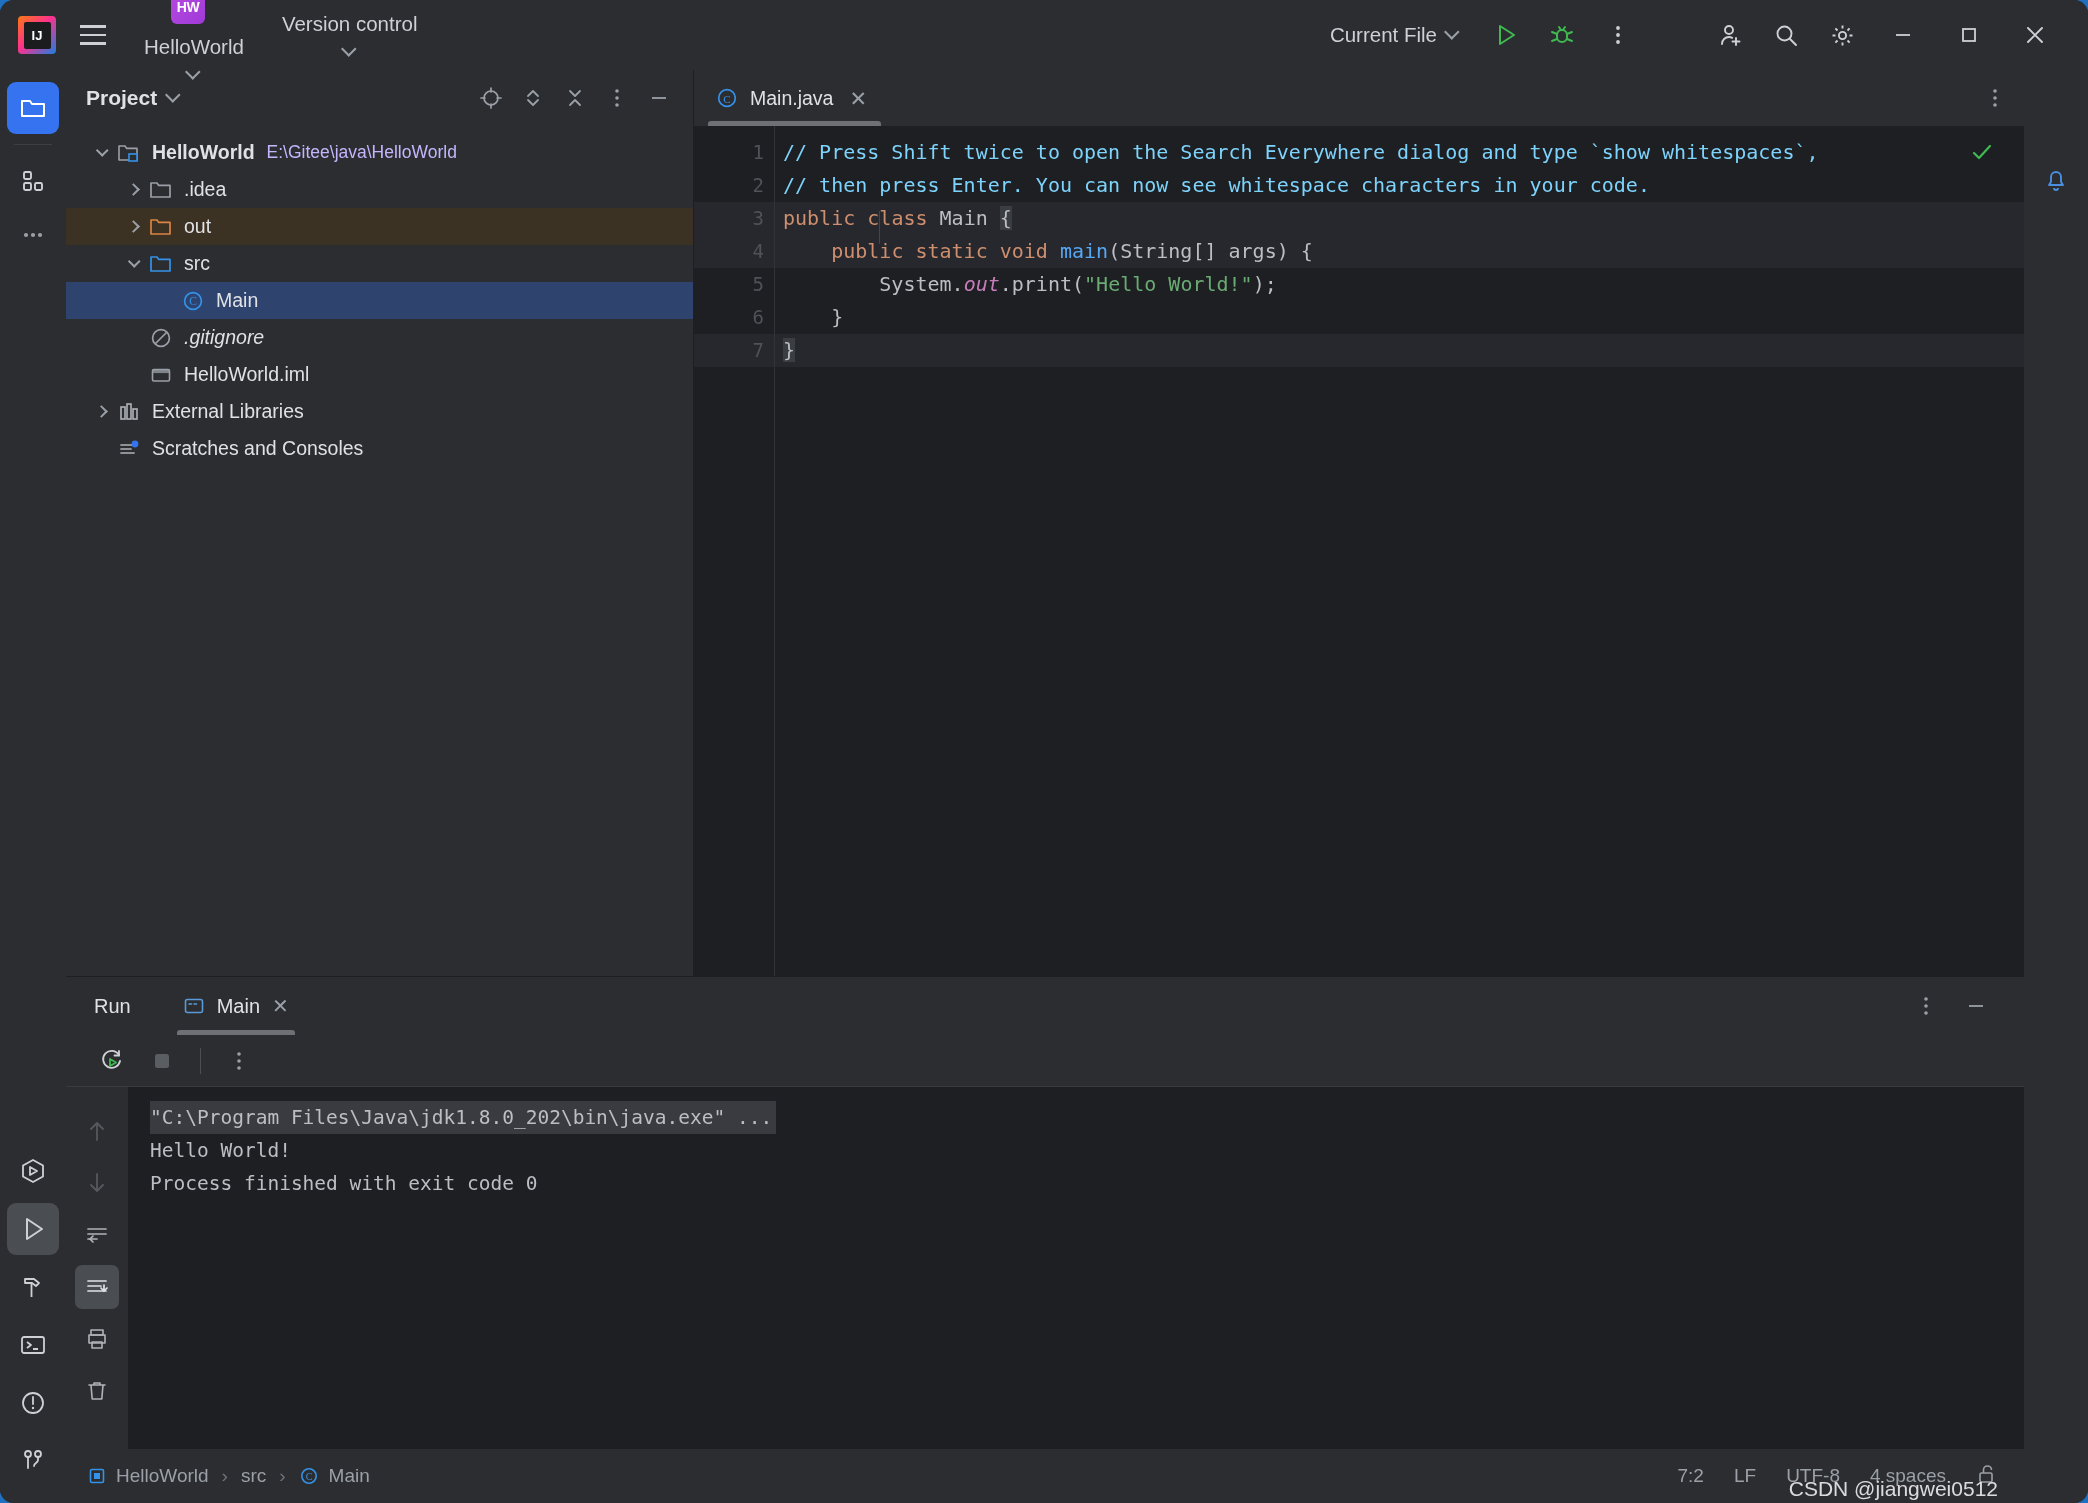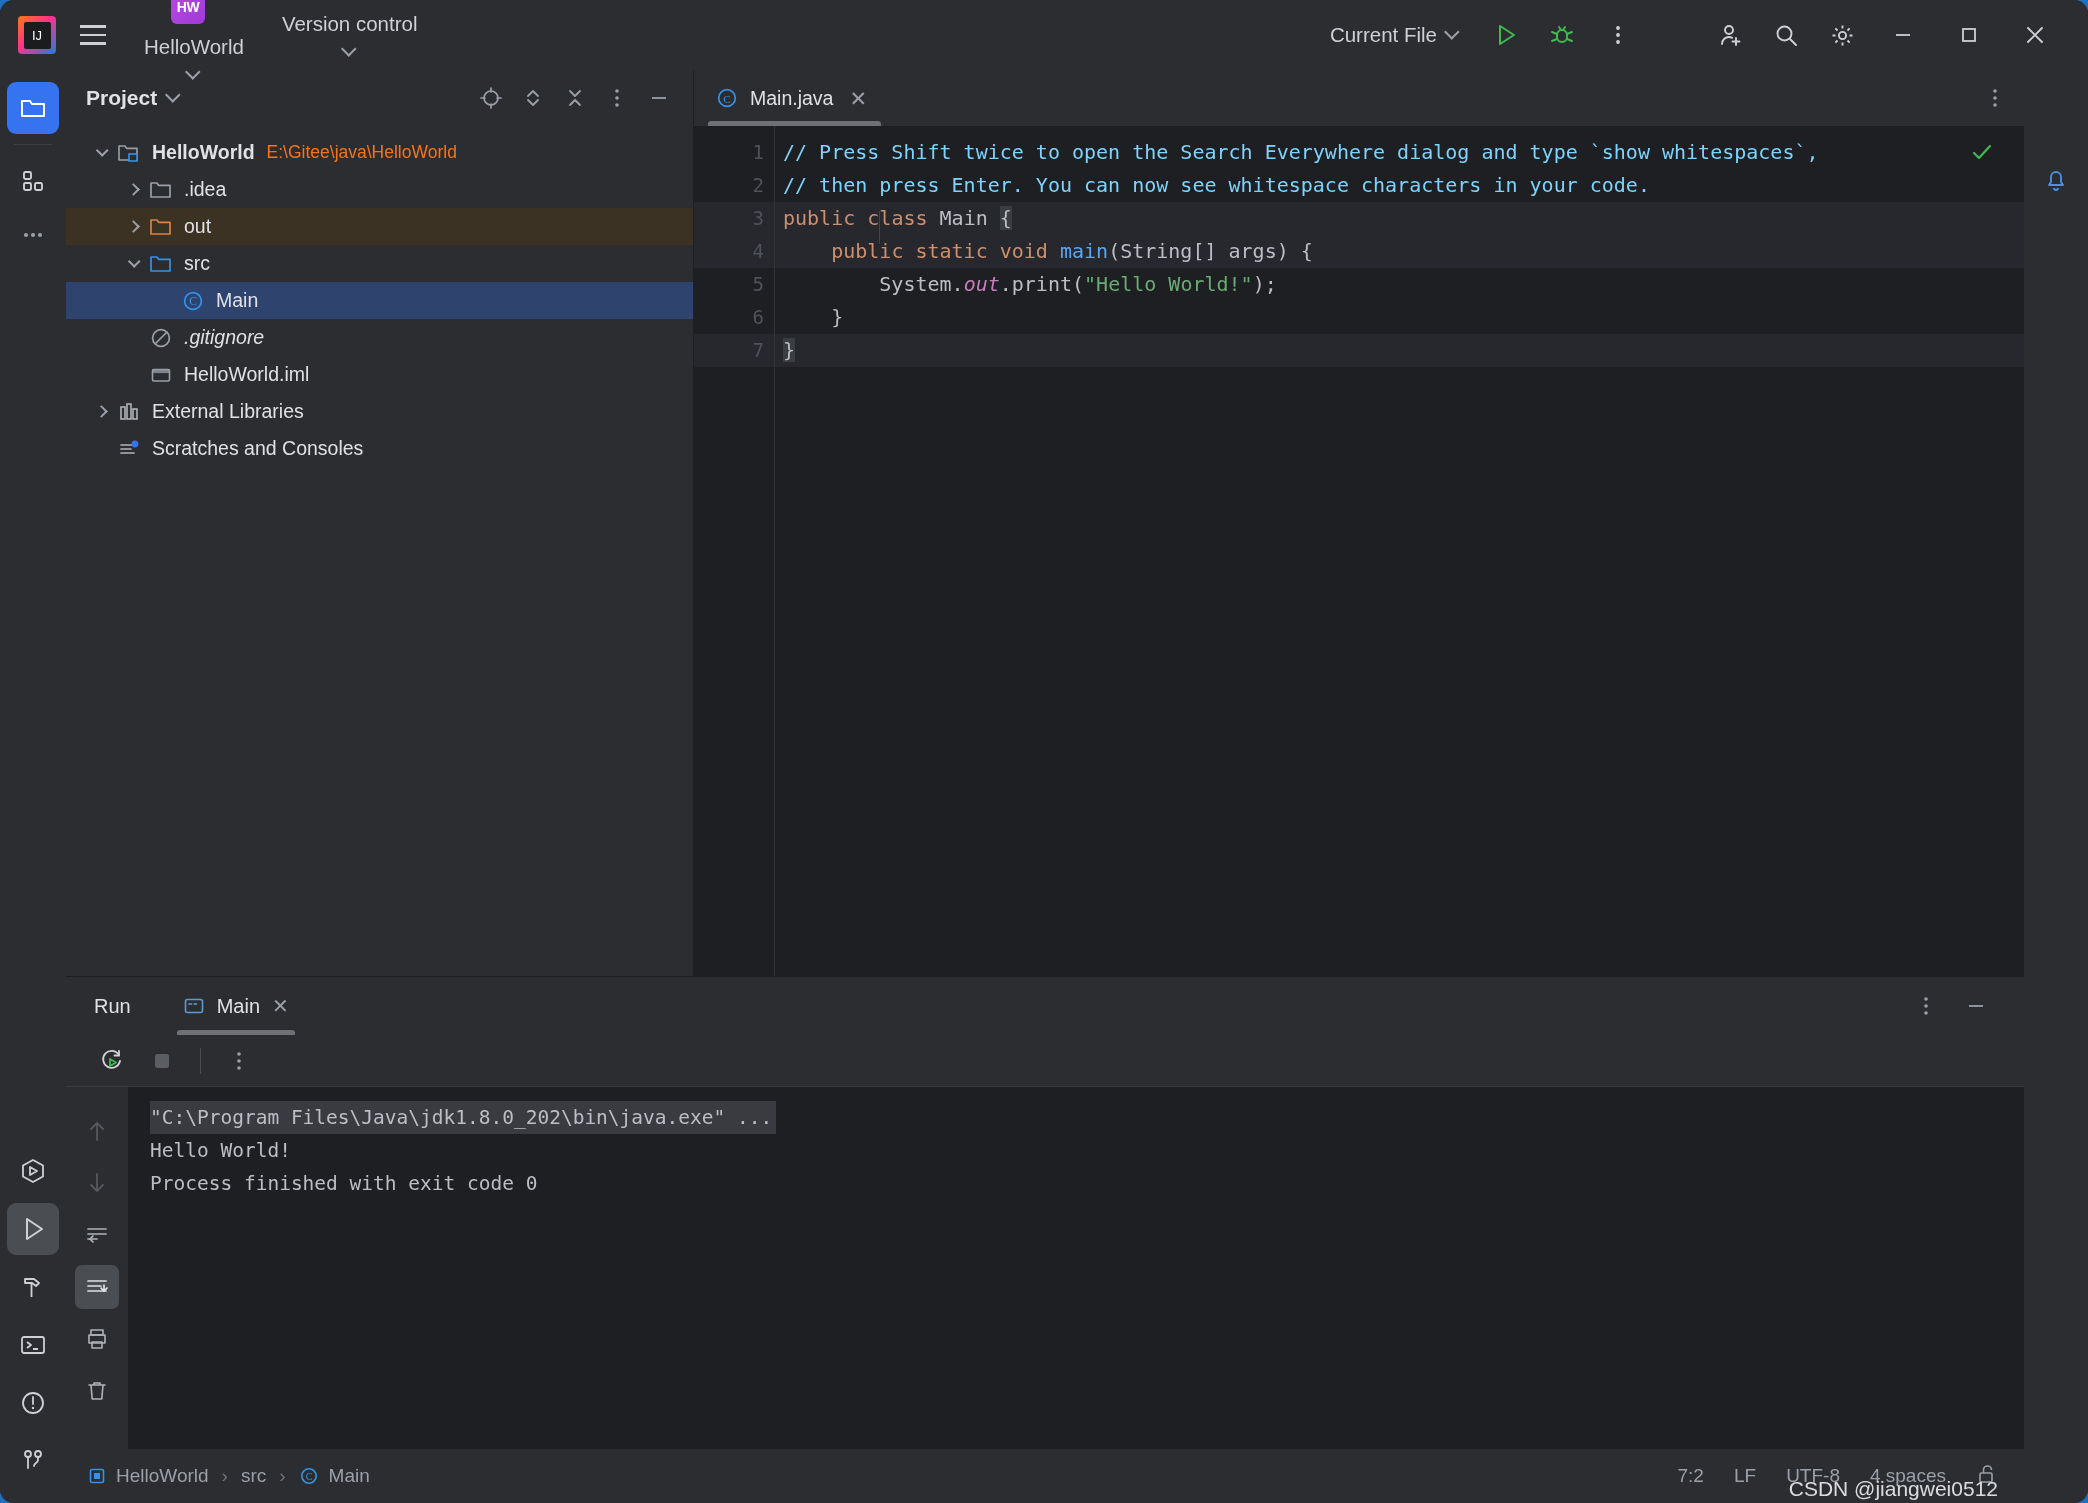--- a/index.html
+++ b/index.html
@@ -27,21 +27,21 @@
   }
   .tb-left { display: flex; align-items: center; gap: 0; }
   .ij-logo {
     width: 38px; height: 38px; margin: 0 14px 0 8px;
     border-radius: 4px;
     background: linear-gradient(135deg,#f97a12 0%,#ff318c 45%,#1b7fe0 100%);
     display: flex; align-items: center; justify-content: center;
   }
   .ij-logo-inner {
     width: 27px; height: 27px; background: #1a1c1e; border-radius: 2px;
-    color: #fff; font-size: 13px; font-weight: normal;
+    color: #fff; font-size: 13px; font-weight: bold;
     display:flex; align-items:center; justify-content:center;
     font-family: "Liberation Sans", sans-serif;
   }
   .hamburger {
     width: 46px; height: 46px; margin-right: 16px;
     display: flex; flex-direction: column; justify-content: center;
     align-items: center; gap: 6px; cursor: pointer;
   }
   .hamburger span { display:block; width: 26px; height: 2.5px; background: #ced0d6; }
   .proj-badge {
@@ -109,21 +109,21 @@
   .trow.sel { background:#2e436e; }
   .trow.hl { background:#3c3223; }
   .tarrow { width: 26px; display:flex; align-items:center; justify-content:center; flex:0 0 26px; }
   .tarrow i {
     display:block; width:9px;height:9px;border-right:2px solid #9ba0a8;border-bottom:2px solid #9ba0a8;
     transform: rotate(-45deg);
   }
   .tarrow i.open { transform: rotate(45deg) translate(-1px,-2px); }
   .ticon { width:30px; flex:0 0 30px; display:flex; align-items:center; justify-content:center; margin-right:8px;}
   .tlabel.bold { font-weight: 700; }
-  .tpath { color:#f97316; font-size:17.5px; margin-left: 12px; }
+  .tpath { color:#c4b5fd; font-size:17.5px; margin-left: 12px; }
 
   
   .editorcol { flex: 1; display:flex; flex-direction:column; min-width:0; background:#1e1f22; }
   .tabbar {
     height: 56px; background:#2b2d30; display:flex; align-items:stretch;
     position: relative;
   }
   .etab {
     display:flex; align-items:center; gap:12px; padding: 0 18px 0 22px;
     color:#dfe1e5; font-size:19.5px; cursor:pointer; position:relative;

